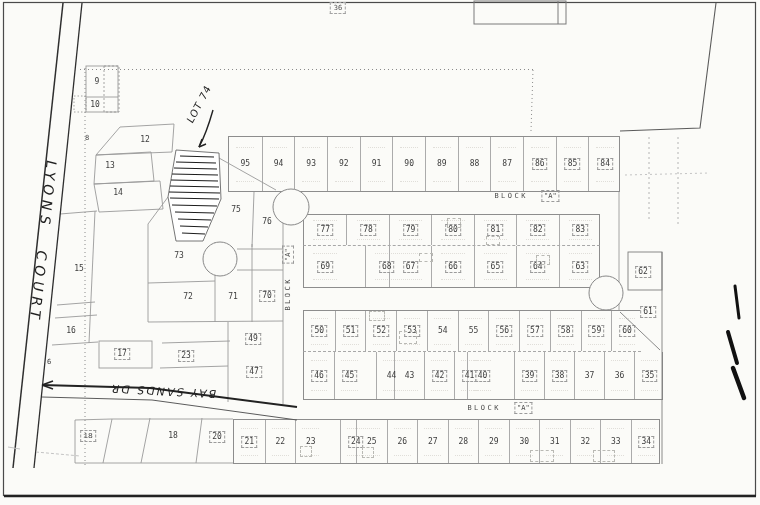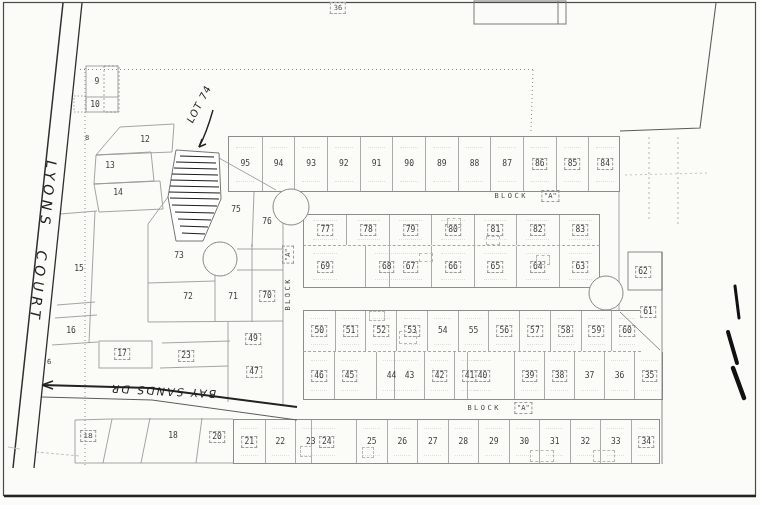--- a/index.html
+++ b/index.html
@@ -340,21 +340,21 @@
     <div class="block " style="left: 233px; top: 419px; width: 427px; height: 45px;">
       <div class="cell first" style="left: 0px; width: 30.5px;">
         <div class="num boxed">21</div>
       </div>
       <div class="cell" style="left: 30.5px; width: 30.5px;">
         <div class="num">22</div>
       </div>
       <div class="cell" style="left: 61px; width: 30.5px;">
         <div class="num">23</div>
       </div>
-      <div class="cell" style="left: 77px; width: 30.5px;">
+      <div class="cell" style="left: 106px; width: 30.5px;">
         <div class="num boxed">24</div>
       </div>
       <div class="cell" style="left: 122px; width: 30.5px;">
         <div class="num">25</div>
       </div>
       <div class="cell" style="left: 152.5px; width: 30.5px;">
         <div class="num">26</div>
       </div>
       <div class="cell" style="left: 183px; width: 30.5px;">
         <div class="num">27</div>

